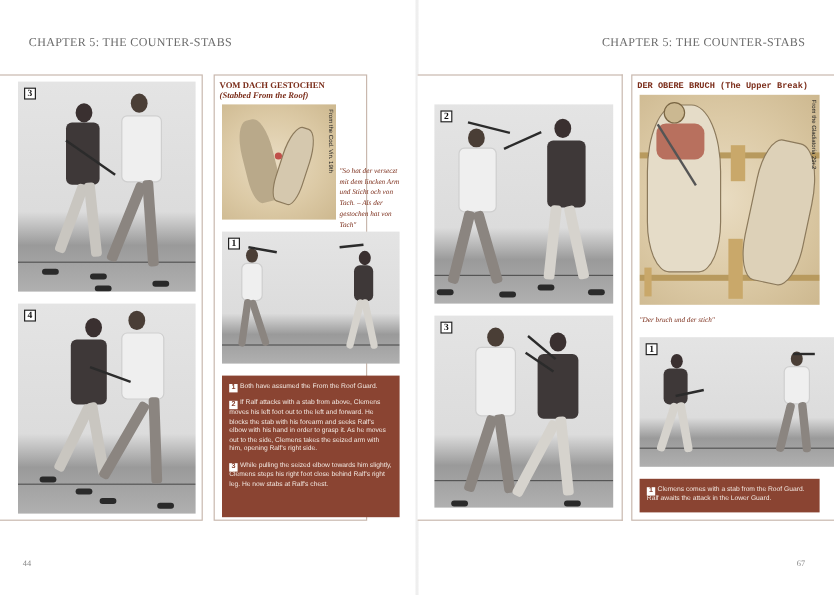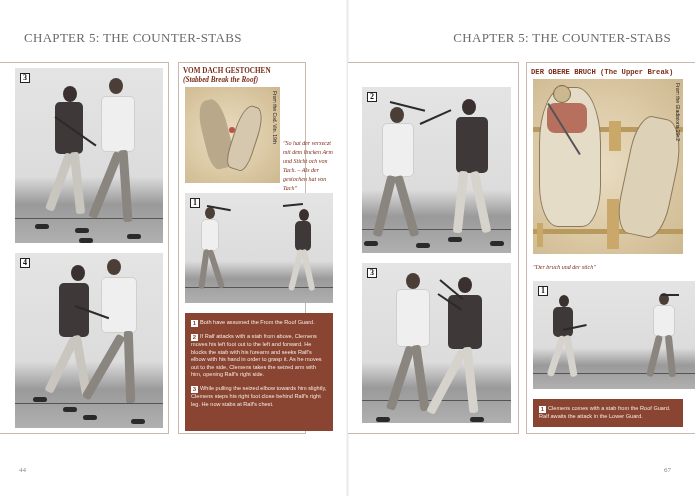--- a/index.html
+++ b/index.html
@@ -1,20 +1,20 @@
 <!DOCTYPE html>
 <html><head>
 <meta charset="utf-8">
 <style>
   * { box-sizing: border-box; margin: 0; padding: 0; }
   html, body { width: 695px; height: 496px; background: #ffffff; overflow: hidden; }
   body { position: relative; font-family: "Liberation Serif", serif; color: #333; }
 
   .running-head {
-    position: absolute; top: 30px; font-size: 13px; letter-spacing: 0.3px;
+    position: absolute; top: 30px; font-size: 10px; letter-spacing: 0.3px;
     color: #6b6b6b; font-family: "Liberation Serif", serif;
   }
   .rh-left { left: 24px; }
   .rh-right { right: 24px; }
 
   .folio { position: absolute; top: 466px; font-size: 7px; color: #888; }
   .folio-left { left: 19px; }
   .folio-right { right: 24px; }
 
   .spine {
@@ -138,21 +138,21 @@
       <div class="shoe" style="left:-34px; top:148px;"></div>
       <div class="shoe" style="left:34px; top:160px;"></div>
     </div>
     <div class="stick" style="left:60px; top:52px; width:36px; transform:rotate(20deg);"></div>
   </div>
 </div>
 
 <div class="frame" id="frame-mid-left">
   <div class="section-title" style="left:4px; top:4px;">
     <div>VOM DACH GESTOCHEN</div>
-    <div class="section-sub">(Stabbed Break the Roof)</div>
+    <div class="section-sub">(Stabbed From the Roof)</div>
   </div>
 
   <div class="manuscript" style="left:6px; top:24px; width:95px; height:96px;">
     <div class="ms-fig" style="left:18px; top:12px; width:26px; height:70px; background:#b9a98a; transform:rotate(-14deg);"></div>
     <div class="ms-fig" style="left:48px; top:18px; width:24px; height:66px; background:#d5c8ae; border:1px solid #8c7a5c; transform:rotate(18deg);"></div>
     <div style="position:absolute; left:44px; top:40px; width:6px; height:6px; border-radius:50%; background:#c0504a;"></div>
     <div class="source-vert" style="right:2px; top:4px;">From the Cod. Vin. 19th</div>
   </div>
 
   <div class="quote" style="left:104px; top:76px; width:56px;">"So hat der verseczt mit dem lincken Arm und Sticht och von Tach. – Als der gestochen hat von Tach"</div>

